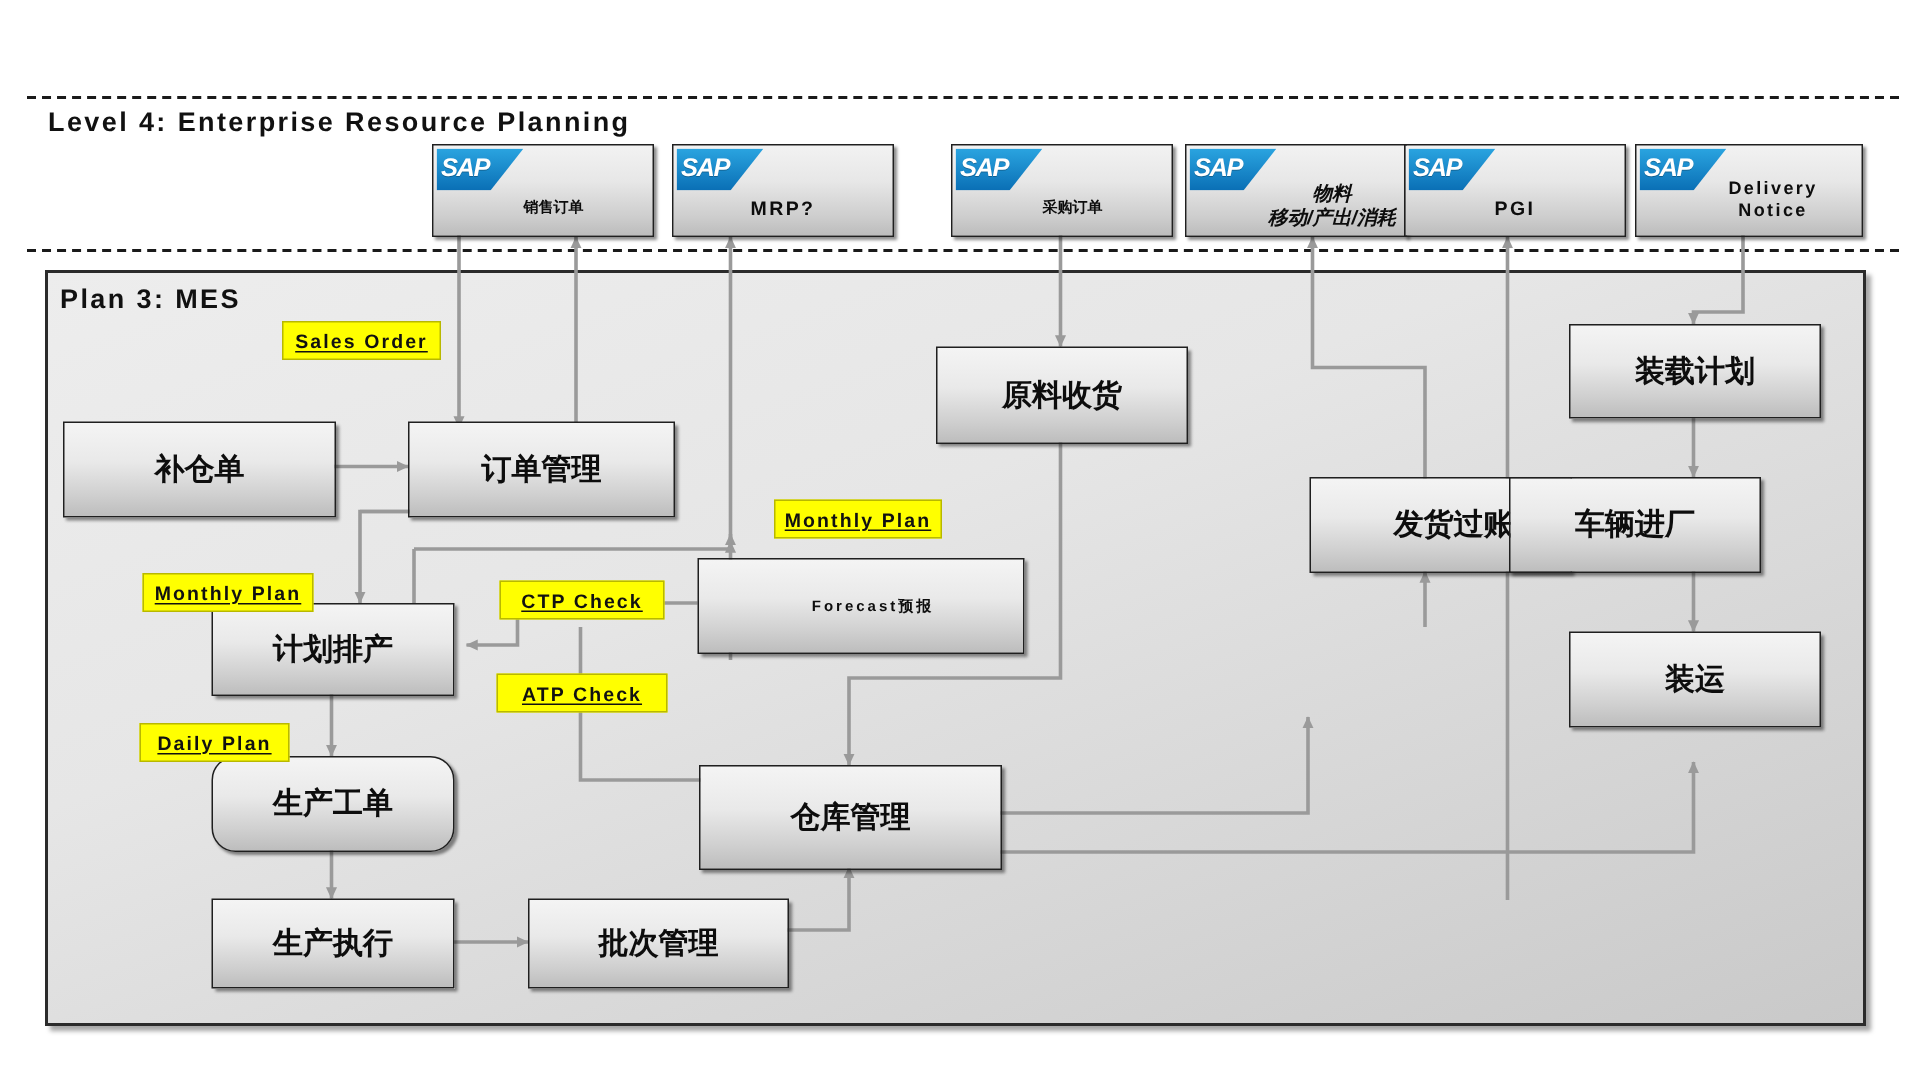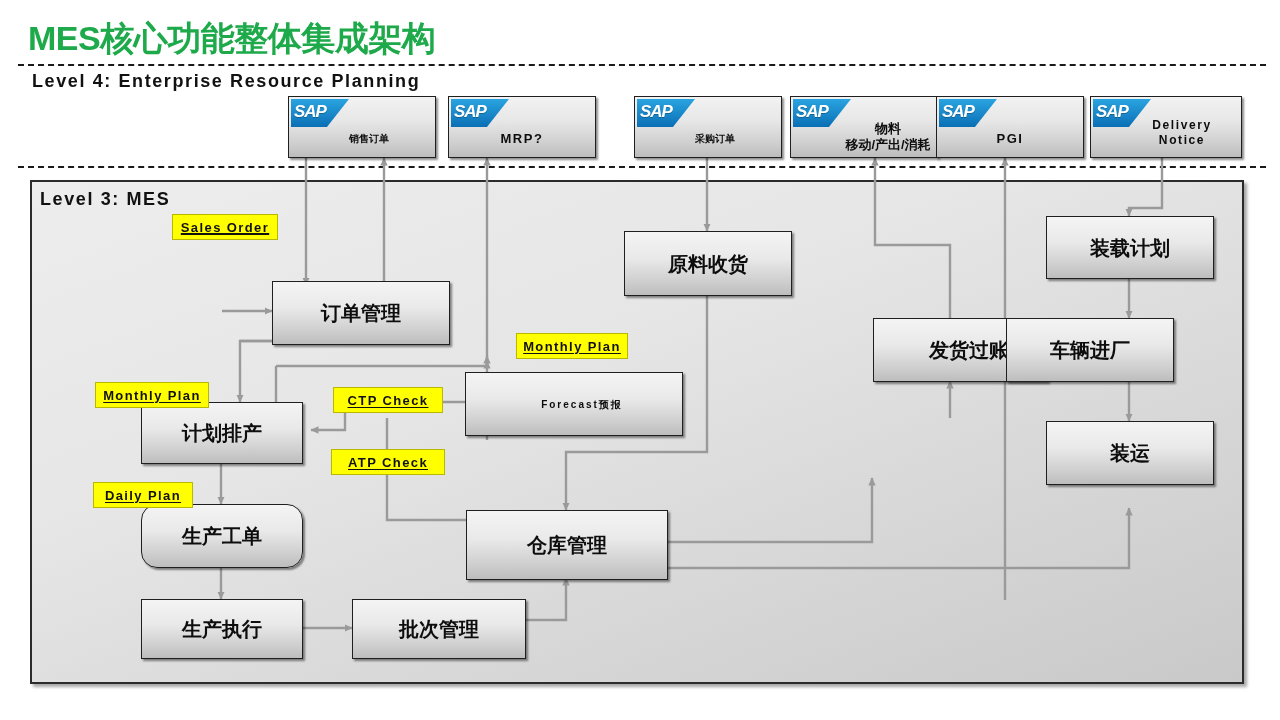--- a/index.html
+++ b/index.html
@@ -96,21 +96,20 @@
 
   
   #wires{ position:absolute; left:0; top:0; width:1280px; height:720px;
           pointer-events:none; z-index:3; }
 </style>
 </head>
 <body>
 
 <div id="root">
 
-  <div class="title">MES核心功能整体集成架构</div>
 
   <div class="dash-line" id="dash-top"></div>
   <div class="dash-line" id="dash-bottom"></div>
 
   <div class="band-label" id="lvl4-label">Level 4: Enterprise Resource Planning</div>
 
   <svg id="wires" viewBox="0 0 1280 720" xmlns="http://www.w3.org/2000/svg">
     <defs>
       <marker id="ah" markerWidth="9" markerHeight="9" refX="7.5" refY="4.5" orient="auto" markerUnits="userSpaceOnUse">
         <path d="M0,0.8 L8,4.5 L0,8.2 z" fill="#9a9a9a"></path>
@@ -195,21 +194,21 @@
       <div class="sap-txt">SAP</div>
     </div>
     <div class="sap-label">采购订单</div>
   </div>
 
   <div class="sapbox" style="left:790px;top:96px;width:146px;height:60px;">
     <div class="sap-logo">
       <div class="sap-shape"></div>
       <div class="sap-txt">SAP</div>
     </div>
-    <div class="sap-label narrow" style="top: 22px; font-size: 13px; padding-left: 52px; white-space: pre-line;">物料
+    <div class="sap-label narrow" style="top: 22px; font-size: 13px; padding-left: 52px; white-space: pre-line; font-style: italic;">物料
 移动/产出/消耗</div>
   </div>
 
   <div class="sapbox" style="left:936px;top:96px;width:146px;height:60px;">
     <div class="sap-logo">
       <div class="sap-shape"></div>
       <div class="sap-txt">SAP</div>
     </div>
     <div class="sap-label lat narrow">PGI</div>
   </div>
@@ -217,22 +216,23 @@
   <div class="sapbox" style="left:1090px;top:96px;width:150px;height:60px;">
     <div class="sap-logo">
       <div class="sap-shape"></div>
       <div class="sap-txt">SAP</div>
     </div>
     <div class="sap-label lat" style="top: 14px; padding-left: 36px; font-size: 12px; white-space: pre-line;">Delivery
 Notice</div>
   </div>
 
   <div id="mes-panel"></div>
-  <div class="band-label" id="lvl3-label">Level 3: MES</div>
-
+  <div class="band-label" id="lvl3-label">Plan 3: MES</div>
+
+  <div class="box" style="left:42px;top:281px;width:180px;height:62px;">补仓单</div>
 
   <div class="box" style="left:272px;top:281px;width:176px;height:62px;">订单管理</div>
 
   <div class="box" style="left:624px;top:231px;width:166px;height:63px;">原料收货</div>
 
   <div class="box" style="left:1046px;top:216px;width:166px;height:61px;">装载计划</div>
 
   <div class="box" style="left:141px;top:402px;width:160px;height:60px;">计划排产</div>
 
   <div class="box lat" style="left:465px;top:372px;width:200px;height:62px;">Forecast预报</div>
@@ -245,21 +245,21 @@
 
 
   <div class="box" style="left:1046px;top:421px;width:166px;height:62px;">装运</div>
 
   <div class="box" style="left:466px;top:510px;width:200px;height:68px;">仓库管理</div>
 
   <div class="box" style="left:141px;top:599px;width:160px;height:58px;">生产执行</div>
 
   <div class="box" style="left:352px;top:599px;width:172px;height:58px;">批次管理</div>
 
-  <div class="tag" style="left:172px;top:214px;width:104px;height:24px;text-decoration:underline;">
+  <div class="tag" style="left:188px;top:214px;width:104px;height:24px;">
     <span>Sales Order</span>
   </div>
 
   <div class="tag" style="left:95px;top:382px;width:112px;height:24px;">
     <span>Monthly Plan</span>
   </div>
 
   <div class="tag" style="left:333px;top:387px;width:108px;height:24px;">
     <span>CTP Check</span>
   </div>

